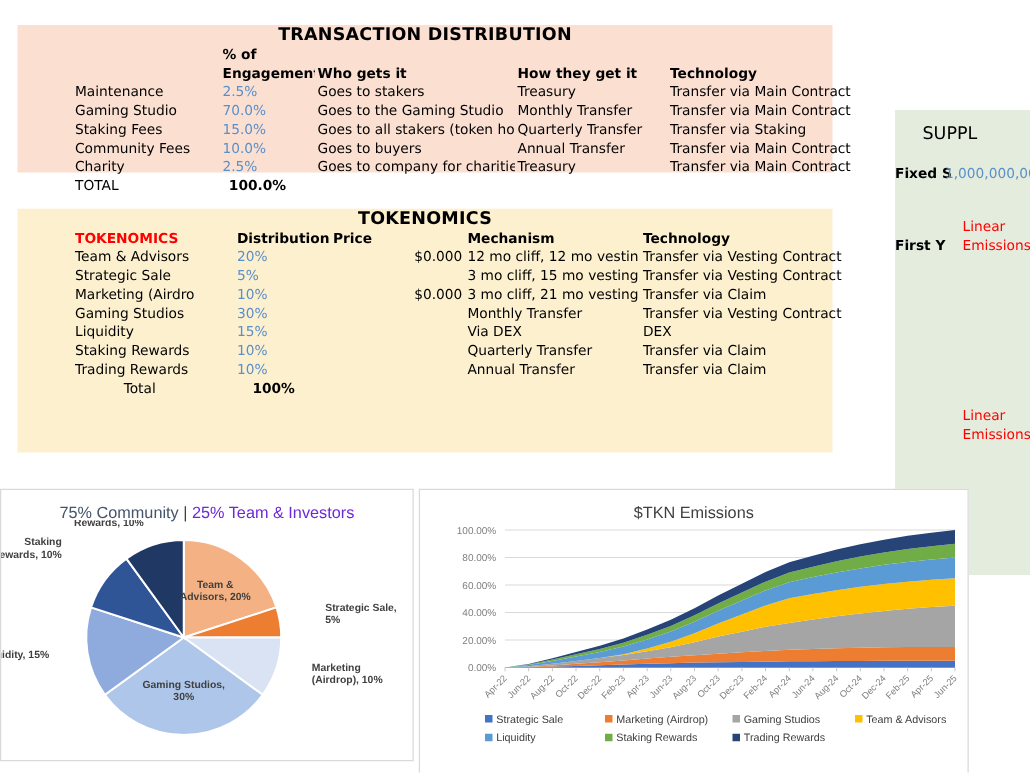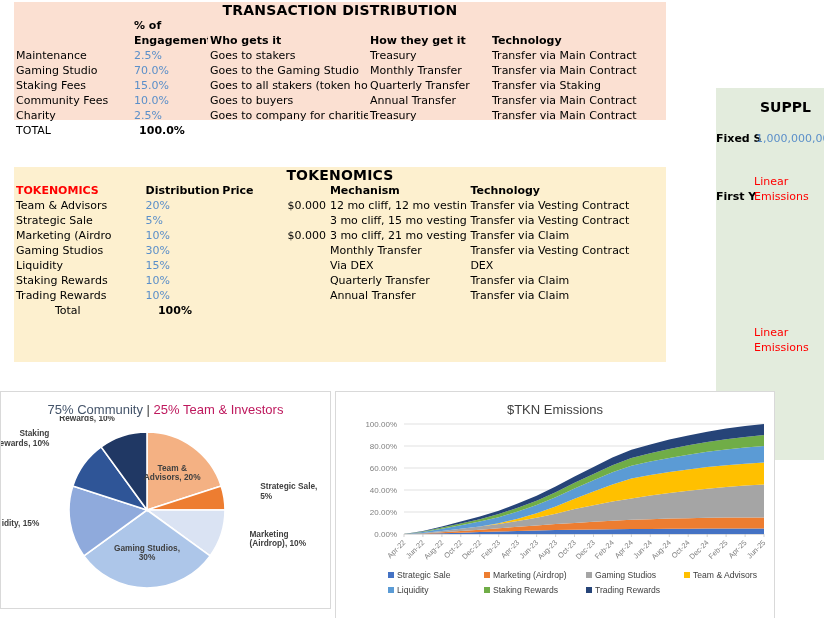--- a/index.html
+++ b/index.html
@@ -17,73 +17,73 @@
     font-family:"DejaVu Sans", sans-serif;
     font-size:11px;
     color:#000;
   }
   .sheet .title{
     text-align:center;
     font-weight:bold;
     font-size:14px;
     letter-spacing:.2px;
   }
-  .sheet table{border-collapse:collapse;width:100%;table-layout:fixed;}
+  .sheet table{border-collapse:collapse;width:100%;table-layout:fixed;margin-left:44px;}
   .sheet td,.sheet th{
     padding:0 2px;
     font-size:11px;
     line-height:15px;
     white-space:nowrap;
     overflow:hidden;
     text-align:left;
     vertical-align:bottom;
     font-weight:normal;
   }
   .sheet .hdr{font-weight:bold;}
   .sheet .rowlabel{font-weight:normal;}
   .sheet .num{color:#5b8fc9;text-align:left;}
   .sheet .numdark{color:#000;text-align:center;font-weight:bold;}
   .sheet .price{text-align:right;}
 
   #transaction-block{
-    left:14px;top:2px;width:652px;height:118px;
+    left:14px;top:20px;width:652px;height:118px;
     background:#fbe0d2;
   }
   #tokenomics-block{
     left:14px;top:167px;width:652px;height:195px;
     background:#fdf0cf;
   }
   #supply-block{
     left:716px;top:88px;width:108px;height:372px;
     background:#e3ecdd;
   }
 
   .tok-red{color:#ff0000;font-weight:bold;}
-  .sup-red{color:#ff0000;}
+  .sup-red{color:#ff0000;margin-left:16px;}
 
   
   .chartbox{
     position:absolute;
     background:#ffffff;
     border:1px solid #d9d9d9;
     box-sizing:border-box;
   }
   #pie-chart-box{left:0px;top:391px;width:331px;height:218px;}
   #emissions-chart-box{left:335px;top:391px;width:440px;height:273px;}
 
   
   .pie-title{
     position:absolute;left:0;top:10px;width:100%;
     text-align:center;
     font-size:13px;
     font-family:"Liberation Sans", sans-serif;
   }
   .pie-title .c1{color:#44546a;}
   .pie-title .c2{color:#404040;}
-  .pie-title .c3{color:#be185d;}
+  .pie-title .c3{color:#6d28d9;}
   #pie-svg{position:absolute;left:0;top:24px;}
   .pie-lbl{
     font-family:"Liberation Sans", sans-serif;
     font-size:8.3px;fill:#404040;font-weight:bold;
   }
 
   
   .em-title{
     position:absolute;left:0;top:10px;width:100%;
     text-align:center;font-size:13px;color:#404040;
@@ -242,21 +242,21 @@
         <td class="numdark" style="padding-right:16px">100%</td>
         <td></td>
         <td></td>
         <td></td>
       </tr>
     </tbody>
   </table>
 </div>
 
 <div class="blk sheet" id="supply-block">
-  <div style="position:absolute;left:44px;top:11px;font-weight:bold;font-size:14px;white-space:nowrap;">SUPPL</div>
+  <div style="position:absolute;left:22px;top:11px;font-weight:normal;font-size:14px;white-space:nowrap;">SUPPL</div>
   <div style="position:absolute;left:0px;top:44px;font-weight:bold;white-space:nowrap;">Fixed S</div>
   <div style="position:absolute;left:40px;top:44px;color:#5b8fc9;white-space:nowrap;">1,000,000,00</div>
 
   <div style="position:absolute;left:0px;top:102px;font-weight:bold;white-space:nowrap;">First Y</div>
   <div class="sup-red" style="position:absolute;left:38px;top:87px;white-space:nowrap;">Linear</div>
   <div class="sup-red" style="position:absolute;left:38px;top:102px;white-space:nowrap;">Emissions</div>
 
   <div class="sup-red" style="position:absolute;left:38px;top:238px;white-space:nowrap;">Linear</div>
   <div class="sup-red" style="position:absolute;left:38px;top:253px;white-space:nowrap;">Emissions</div>
 </div>

